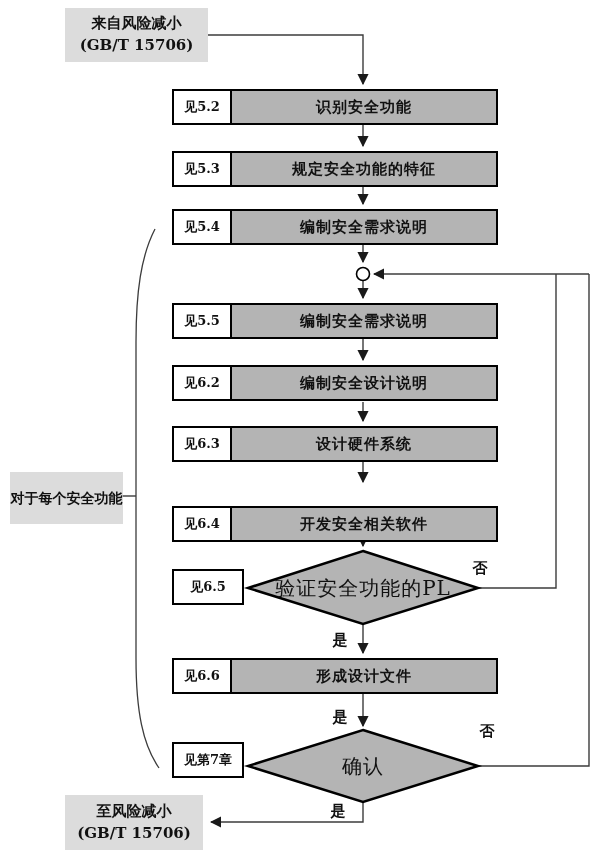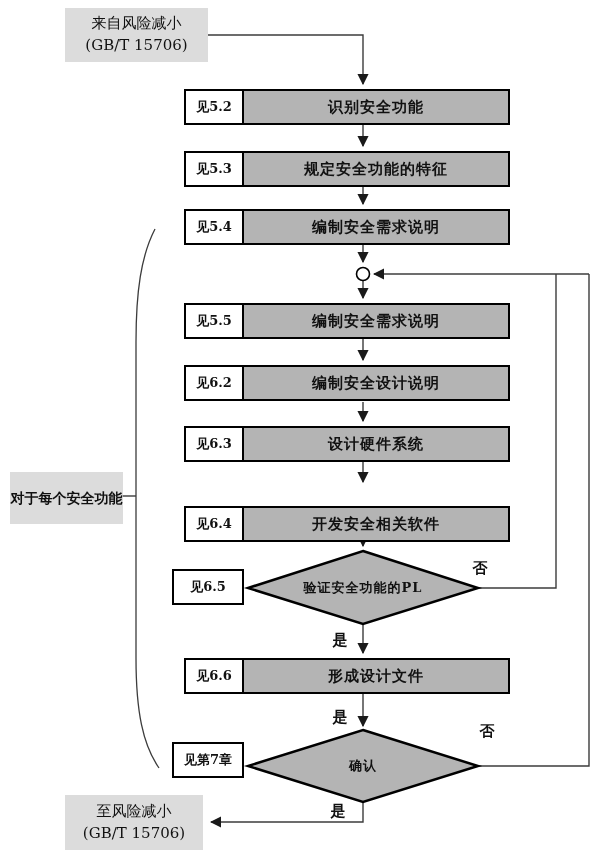--- a/index.html
+++ b/index.html
@@ -10,41 +10,41 @@
     --c-text:#111111;
     --c-bg:#ffffff;
   }
   *{margin:0;padding:0;box-sizing:border-box;}
   body{background:#fff;font-family:"DejaVu Serif","Liberation Serif",serif;}
   .canvas{position:relative;width:600px;height:855px;background:var(--c-bg);overflow:hidden;}
   svg.wires{position:absolute;left:0;top:0;width:600px;height:855px;}
   .terminal{
     position:absolute;background:var(--c-terminal);color:var(--c-text);
     display:flex;flex-direction:column;align-items:center;justify-content:center;
-    font-weight:normal;font-size:15px;line-height:1.45;text-align:center;
+    font-weight:bold;font-size:15px;line-height:1.45;text-align:center;
   }
-  .step{position:absolute;display:flex;height:36px;margin-left:12px;}
+  .step{position:absolute;display:flex;height:36px;}
   .ref-box{
     width:60px;height:36px;background:#fff;border:2px solid var(--c-border);
     border-right-width:2px;display:flex;align-items:center;justify-content:center;
     font-weight:bold;font-size:13px;color:var(--c-text);flex:0 0 60px;
   }
   .proc-box{
     width:266px;height:36px;background:var(--c-process);border:2px solid var(--c-border);
     border-left:none;display:flex;align-items:center;justify-content:center;
     font-weight:bold;font-size:15px;letter-spacing:1px;color:var(--c-text);
   }
   .ref-solo{
     position:absolute;width:72px;height:36px;background:#fff;border:2px solid var(--c-border);
     display:flex;align-items:center;justify-content:center;
     font-weight:bold;font-size:13px;color:var(--c-text);
   }
   .diamond-label{
     position:absolute;display:flex;align-items:center;justify-content:center;
-    font-weight:bold;font-size:13px;letter-spacing:1px;color:var(--c-text);
+    font-weight:normal;font-size:20px;letter-spacing:1px;color:var(--c-text);
   }
   .branch-label{
     position:absolute;width:30px;height:20px;display:flex;align-items:center;justify-content:center;
     font-weight:bold;font-size:15px;color:var(--c-text);
   }
   .side-note{
     position:absolute;left:10px;top:472px;width:113px;height:52px;background:var(--c-terminal);
     display:flex;flex-direction:row;align-items:center;justify-content:center;
     font-weight:bold;font-size:14px;line-height:1.5;color:var(--c-text);text-align:center;
   }

